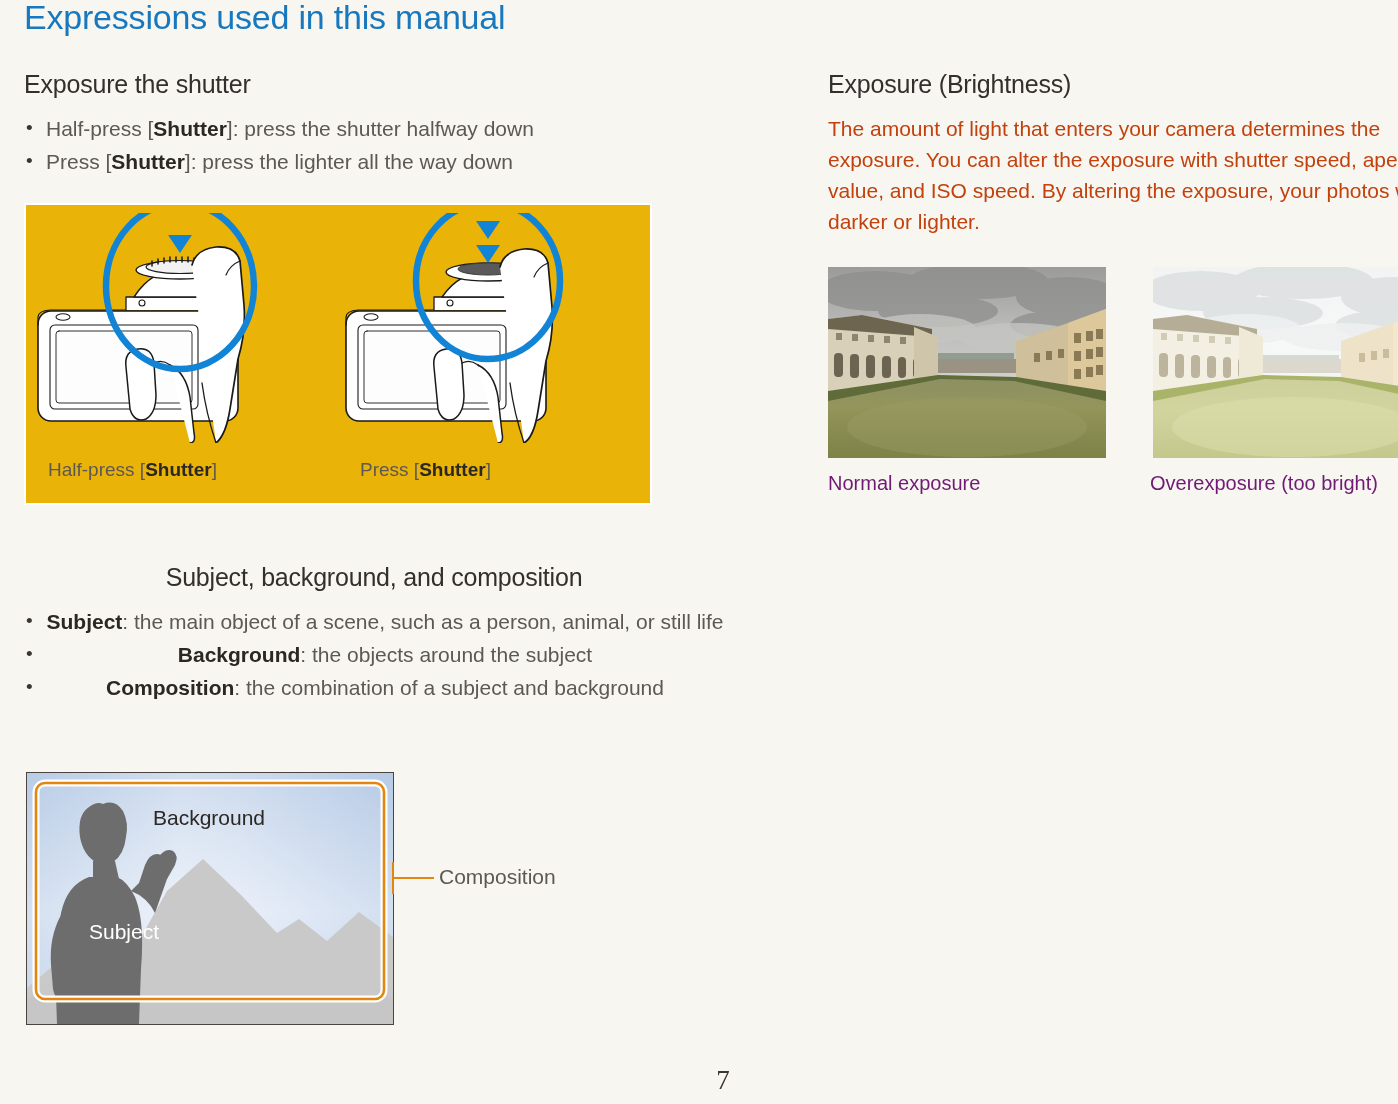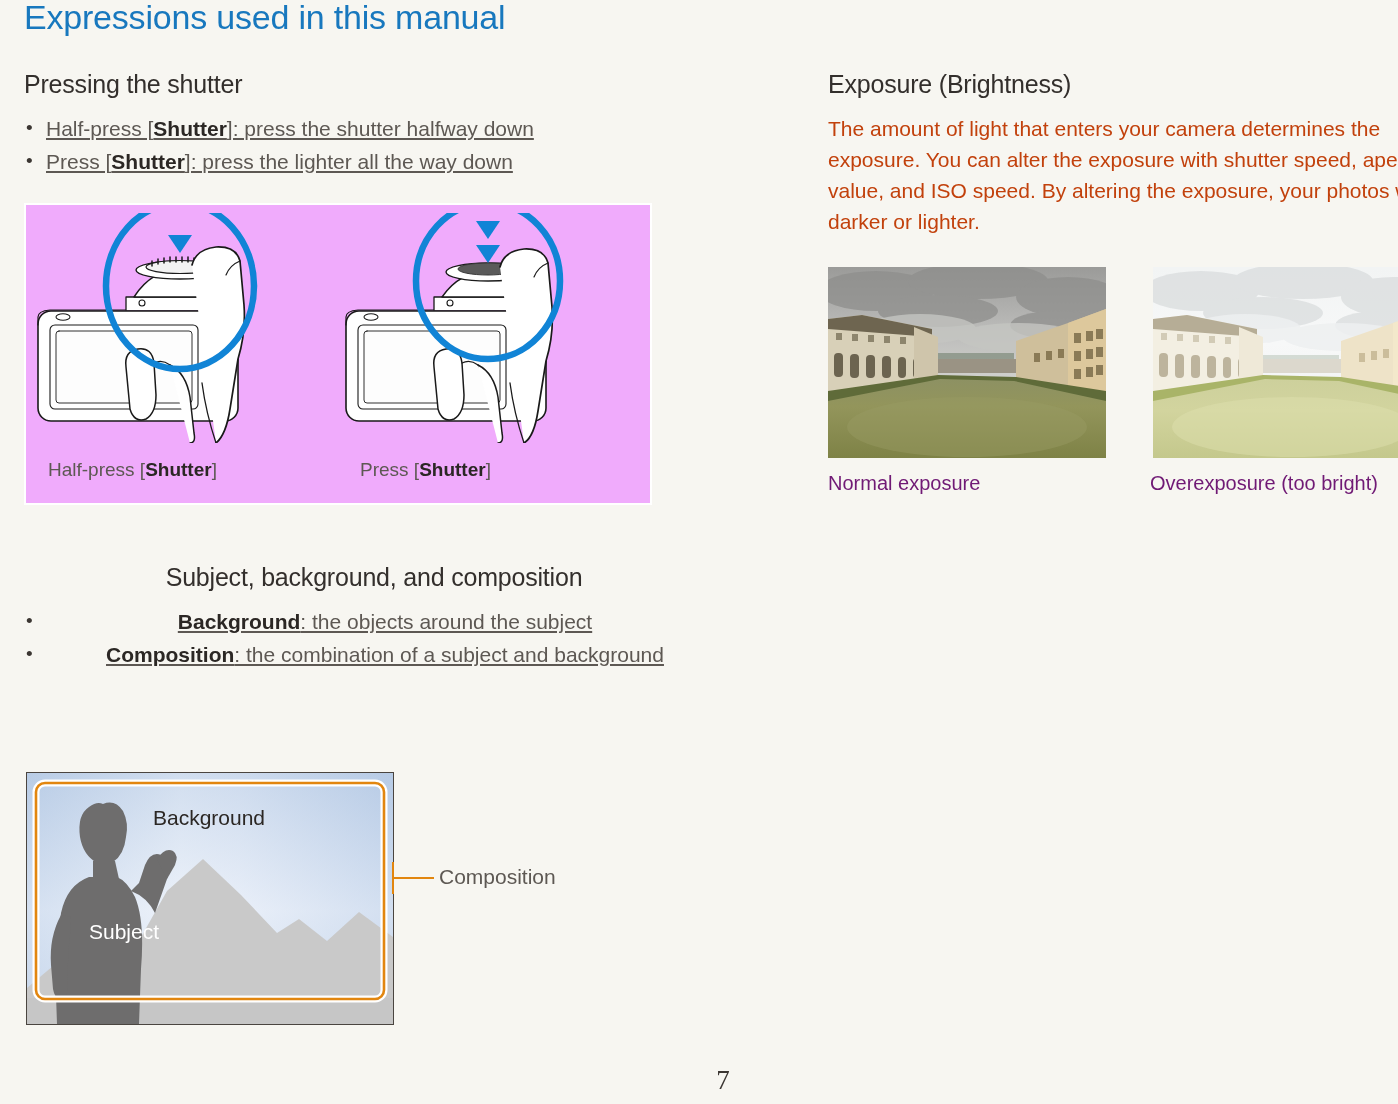--- a/index.html
+++ b/index.html
@@ -26,36 +26,36 @@
   .col-right{position:absolute; left:804px; top:70px; width:638px;}
 
   h2.sec{
     font-size:25px; font-weight:400; color:#332f2c;
     margin:0 0 14px 0; letter-spacing:-0.2px;
   }
   ul.bullets{list-style:none;margin:0;padding:0;}
   ul.bullets li{
     position:relative;
     font-size:21px; line-height:32px; color:#5d5853;
-    padding-left:22px; margin-bottom:1px;text-decoration:underline;
+    padding-left:22px; margin-bottom:1px;
   }
   ul.bullets li:before{
     content:"•"; position:absolute; left:2px; top:-1px;
     color:#3b3632; font-size:19px;
   }
   ul.bullets b{color:#2b2724; font-weight:bold;}
   .para{
     font-size:21px; line-height:31px; color:#c2410c; margin:0;
   }
 
   
   .shutter-box{
     position:absolute; left:0; top:203px;
     width:628px; height:302px;
-    background:#f0abfc;
+    background:#eab308;
     border:2px solid #ffffff;
     box-sizing:border-box;
   }
   .cam-wrap{position:absolute;top:8px;width:310px;height:230px;}
   .cam-wrap.a{left:4px;}
   .cam-wrap.b{left:312px;}
   .cap{
     position:absolute; bottom:22px;
     font-size:19px; color:#5d5853; white-space:nowrap;
   }
@@ -107,21 +107,21 @@
 </style>
 </head>
 <body>
 
 <div class="page">
 
   <div class="page-title">Expressions used in this manual</div>
 
   <div class="col-left">
 
-    <h2 class="sec">Pressing the shutter</h2>
+    <h2 class="sec">Exposure the shutter</h2>
 
     <ul class="bullets">
       <li><span><span>Half-press [</span><b>Shutter</b><span>]: press the shutter halfway down</span></span></li>
       <li><span><span>Press [</span><b>Shutter</b><span>]: press the lighter all the way down</span></span></li>
     </ul>
   </div>
 
   <div class="shutter-box">
 
     <div class="cam-wrap a">
@@ -197,20 +197,21 @@
       </svg>
     </div>
 
     <div class="cap a"><span>Half-press [</span><b>Shutter</b><span>]</span></div>
     <div class="cap b"><span>Press [</span><b>Shutter</b><span>]</span></div>
   </div>
 
   <div style="position:absolute;left:0;top:563px;width:700px;text-align:center;">
     <h2 class="sec">Subject, background, and composition</h2>
     <ul class="bullets">
+      <li><b>Subject</b><span>: the main object of a scene, such as a person, animal, or still life</span></li>
       <li><b>Background</b><span>: the objects around the subject</span></li>
       <li><b>Composition</b><span>: the combination of a subject and background</span></li>
     </ul>
   </div>
 
   <div class="comp-box">
     <svg width="366" height="251" viewBox="0 0 366 251">
       <defs>
         <linearGradient id="sky" x1="0" y1="0" x2="1" y2="0">
           <stop offset="0%" stop-color="#bdd0e8"></stop>

